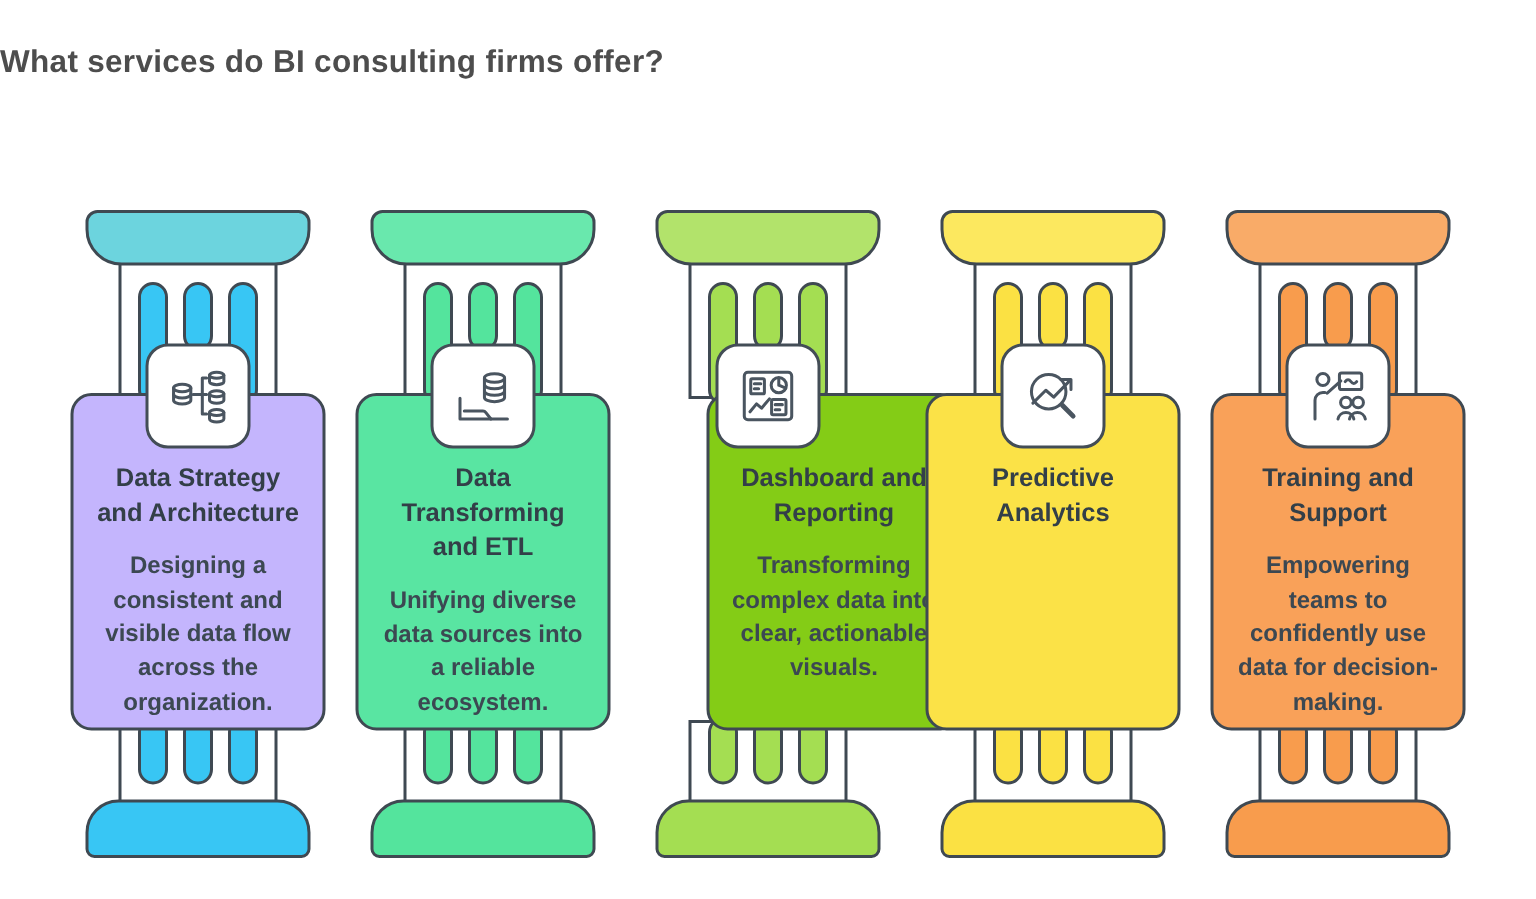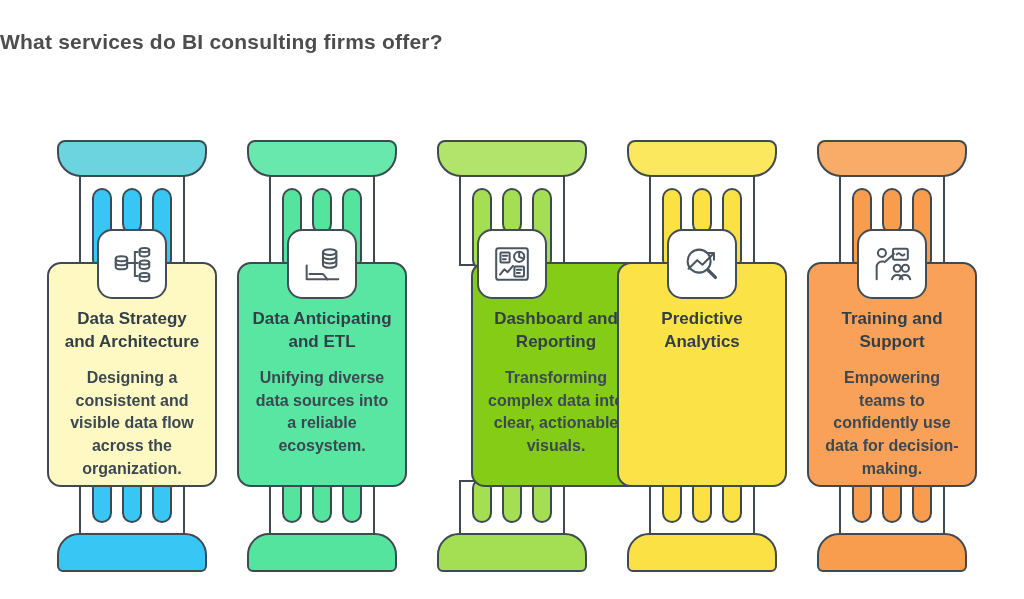--- a/index.html
+++ b/index.html
@@ -75,21 +75,21 @@
 <h1 class="page-title">What services do BI consulting firms offer?</h1>
 
 <div class="pillars">
 
   <div class="pillar">
     <div class="shaft-top"></div>
     <div class="bar t x1" style="background-color: rgb(56, 198, 244);"></div>
     <div class="bar t x2 mid" style="background-color: rgb(56, 198, 244);"></div>
     <div class="bar t x3" style="background-color: rgb(56, 198, 244);"></div>
     <div class="capital" style="background-color: rgb(108, 212, 222);"></div>
-    <div class="card" style="background-color: #fef9c3;">
+    <div class="card" style="background-color: #c4b5fd;">
       <h2>Data Strategy and Architecture</h2>
       <p>Designing a consistent and visible data flow across the organization.</p>
     </div>
     <div class="icon-box">
       <svg width="46" height="46" viewBox="0 0 48 48" fill="none" stroke="#4a5560" stroke-width="2.1" stroke-linecap="round" stroke-linejoin="round">
         <ellipse cx="13" cy="18.5" rx="6" ry="2.6"></ellipse>
         <path d="M7 18.5 V27 a6 2.6 0 0 0 12 0 V18.5"></path>
         <path d="M7 22.8 a6 2.6 0 0 0 12 0"></path>
         <path d="M20.5 23 H27"></path>
         <path d="M30 11.5 H27 V36.5 H30 M27 23 H30"></path>
@@ -108,21 +108,21 @@
     <div class="base" style="background-color: rgb(56, 198, 244);"></div>
   </div>
 
   <div class="pillar">
     <div class="shaft-top"></div>
     <div class="bar t x1" style="background-color: rgb(84, 228, 157);"></div>
     <div class="bar t x2 mid" style="background-color: rgb(84, 228, 157);"></div>
     <div class="bar t x3" style="background-color: rgb(84, 228, 157);"></div>
     <div class="capital" style="background-color: rgb(105, 232, 173);"></div>
     <div class="card" style="background-color: rgb(89, 229, 162);">
-      <h2>Data Anticipating and ETL</h2>
+      <h2>Data Transforming and ETL</h2>
       <p>Unifying diverse data sources into a reliable ecosystem.</p>
     </div>
     <div class="icon-box">
       <svg width="46" height="46" viewBox="0 0 48 48" fill="none" stroke="#4a5560" stroke-width="2.1" stroke-linecap="round" stroke-linejoin="round">
         <ellipse cx="32" cy="11.5" rx="7" ry="3"></ellipse>
         <path d="M25 11.5 V25 a7 3 0 0 0 14 0 V11.5"></path>
         <path d="M25 16 a7 3 0 0 0 14 0"></path>
         <path d="M25 20.5 a7 3 0 0 0 14 0"></path>
         <path d="M8 25.5 V40 H41"></path>
         <path d="M11 34.5 H24 a2.5 2.5 0 0 1 2 1 l3.5 4.5"></path>

